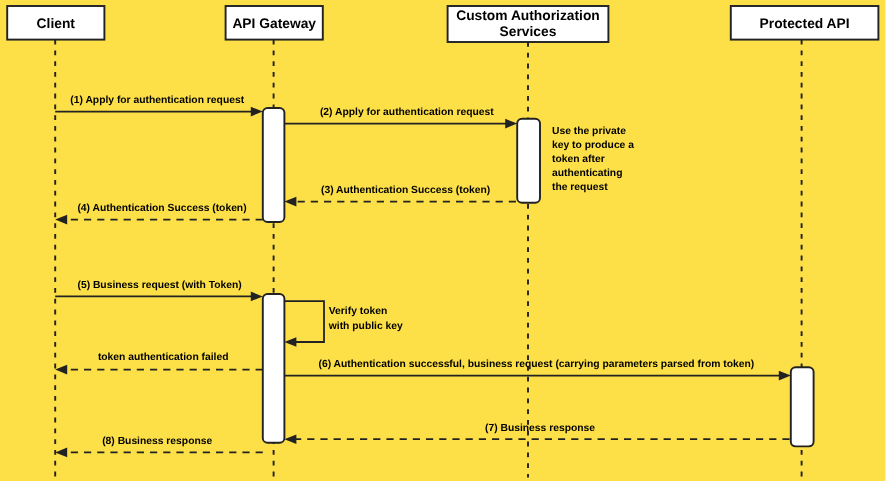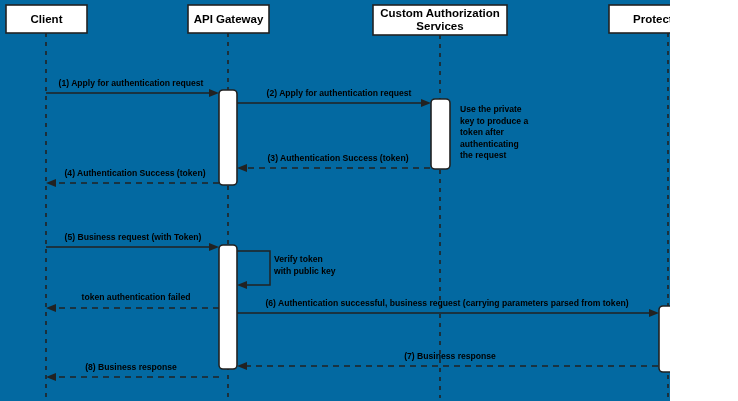--- a/index.html
+++ b/index.html
@@ -6,23 +6,23 @@
   html, body {
     margin: 0;
     padding: 0;
     background: #ffffff;
   }
   body {
     font-family: "Liberation Sans", sans-serif;
   }
   #diagram-root {
     position: relative;
-    width: 670px;
+    width: 738px;
     height: 401px;
-    background: #0369a1;
+    background: #fde047;
     overflow: hidden;
   }
   svg.diagram-canvas {
     position: absolute;
     top: 0;
     left: 0;
     width: 738px;
     height: 401px;
   }
   .lifeline-box {

